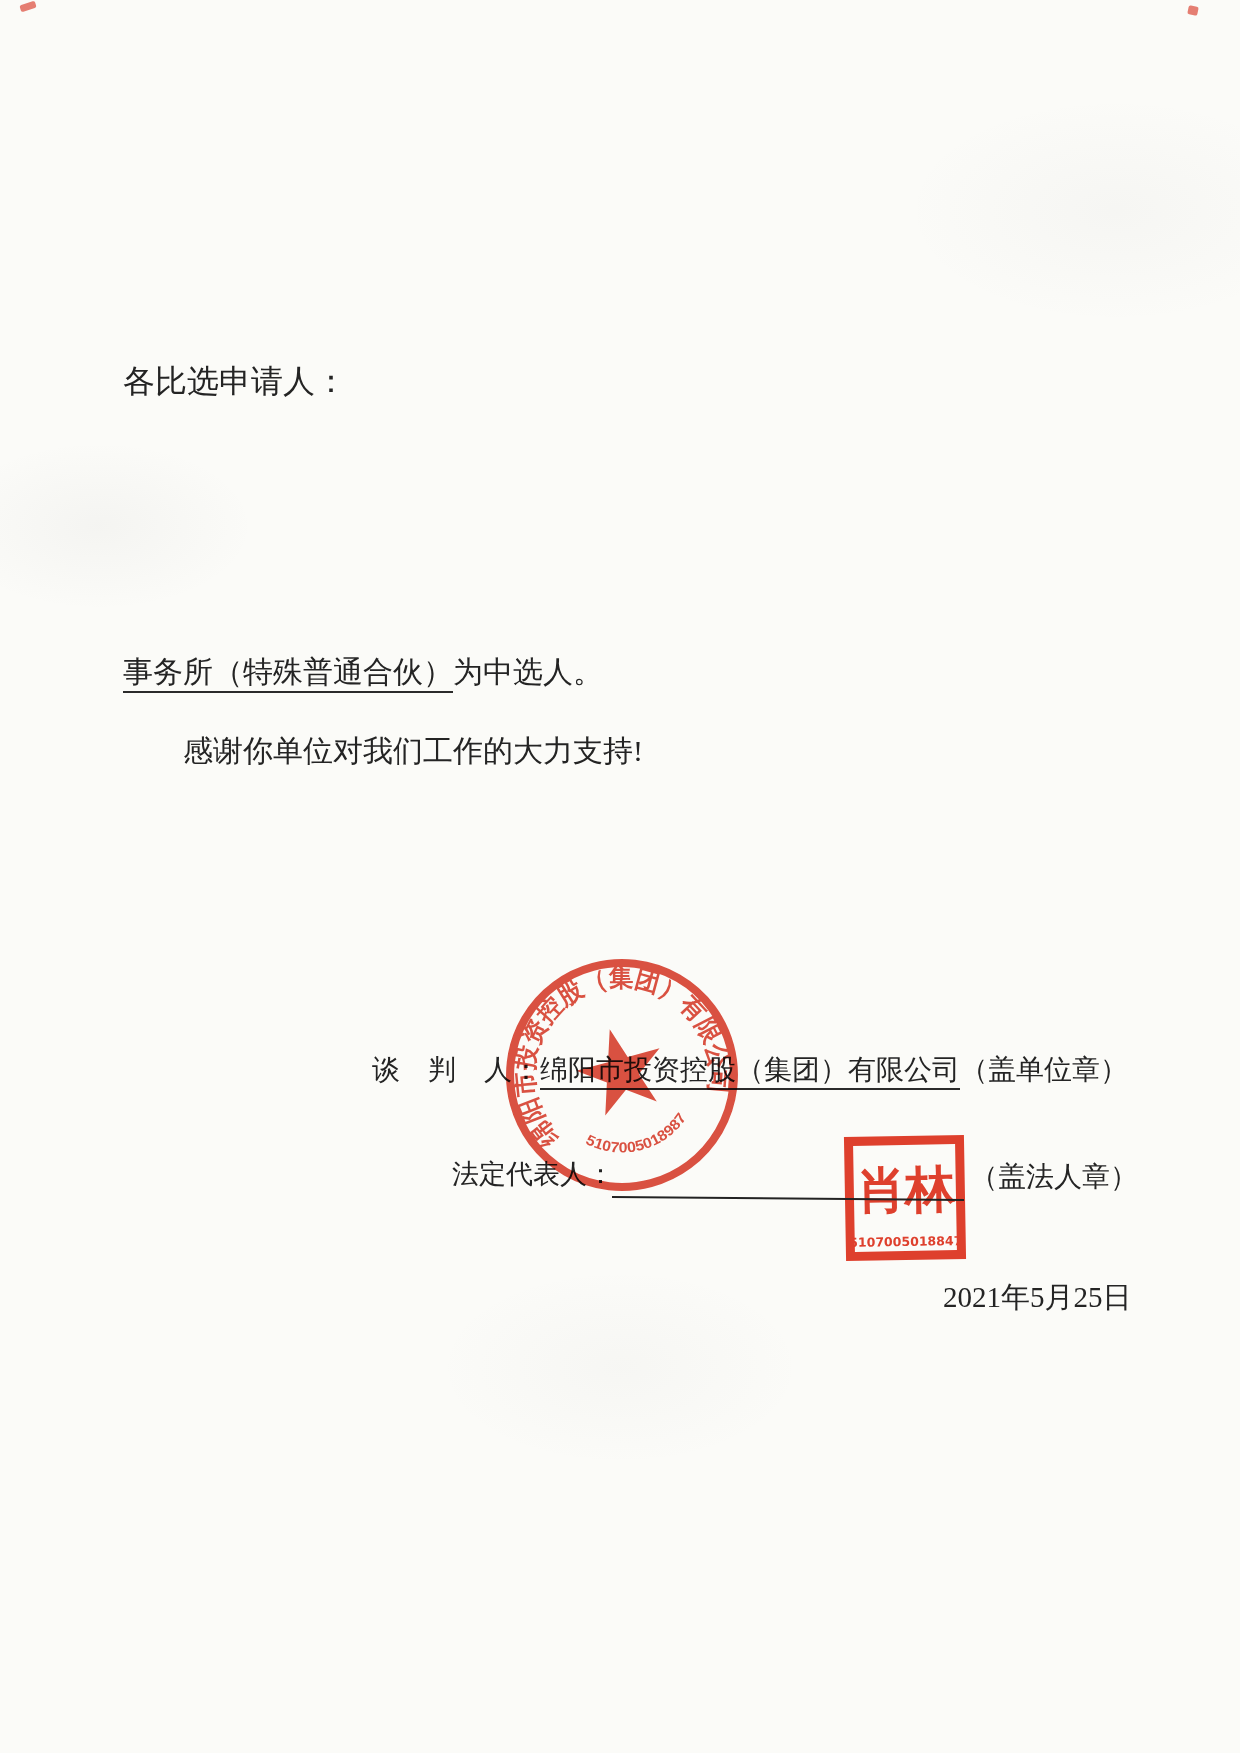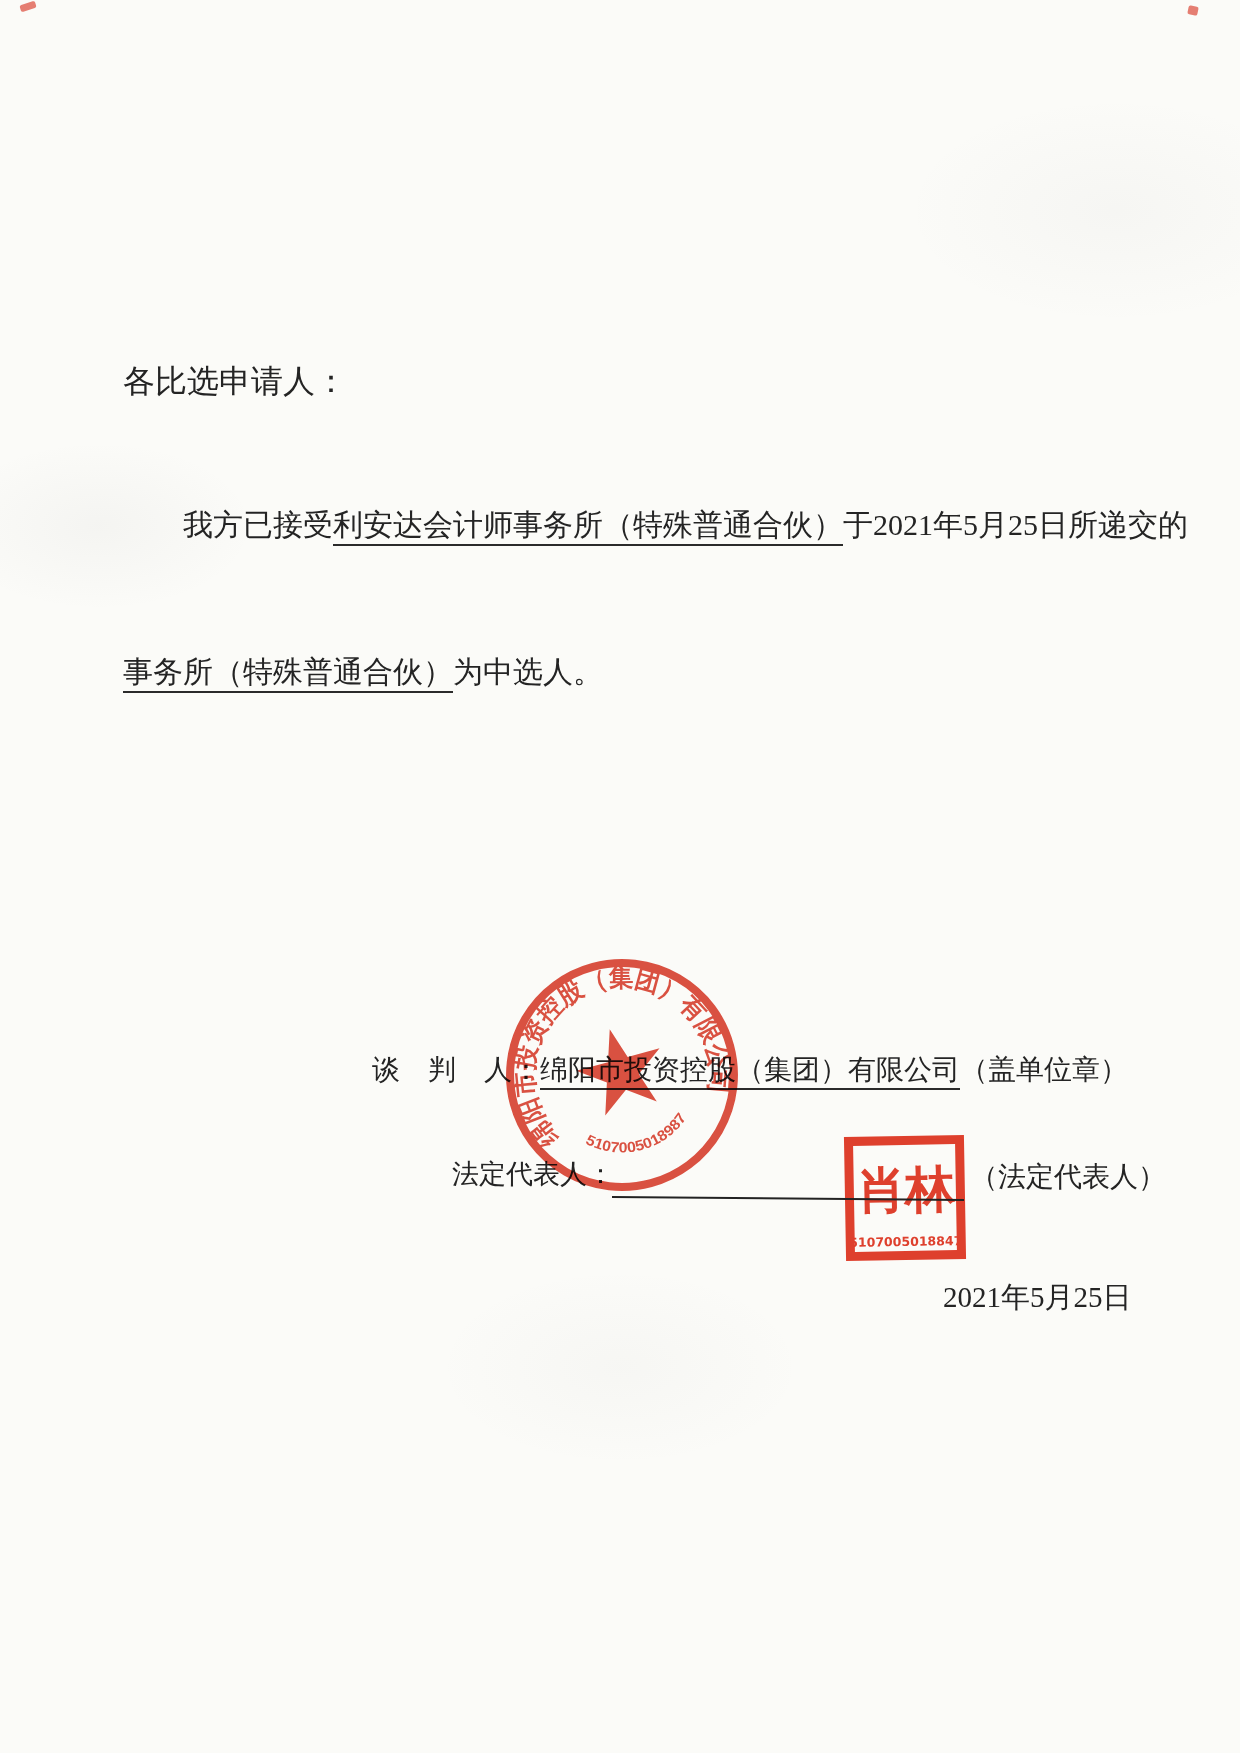--- a/index.html
+++ b/index.html
@@ -113,29 +113,29 @@
 <body>
 
 <div class="page">
 
   <div class="speck tl"></div>
   <div class="speck tr"></div>
 
 
   <div class="salutation">各比选申请人：</div>
 
-  <div class="body-line l1"><span>我方已接受</span><span class="u">利安达会计师事务所（特殊普通合伙）</span><span>于2021年5月25日所递交的</span></div>
   <div class="body-line l3"><span class="u">事务所（特殊普通合伙）</span><span>为中选人。</span></div>
 
+  <div class="thanks">感谢你单位对我们工作的大力支持!</div>
 
   <div class="sig-negotiator"><span>谈　判　人：</span><span class="u">绵阳市投资控股（集团）有限公司</span><span>（盖单位章）</span></div>
 
   <div class="sig-legal">法定代表人：</div>
   <div class="legal-underline"></div>
-  <div class="sig-legal-note">（法定代表人）</div>
+  <div class="sig-legal-note">（盖法人章）</div>
 
   <div class="sig-date">2021年5月25日</div>
 
   <div class="company-seal">
     <svg width="240" height="240" viewBox="0 0 238 238">
       <circle cx="119" cy="119" r="111" fill="none" stroke="#d93a29" stroke-width="8"></circle>
       <path id="arcTop" d="M 42.8,163 A 88,88 0 1 1 195.2,163" fill="none"></path>
       <path id="arcBot" d="M 64.6,173.4 A 77,77 0 0 0 173.4,173.4" fill="none"></path>
       <text class="seal-arc-text" font-size="25.5" fill="#d93a29">
         <textPath href="#arcTop" startOffset="0" textLength="364" lengthAdjust="spacingAndGlyphs">绵阳市投资控股（集团）有限公司</textPath>

